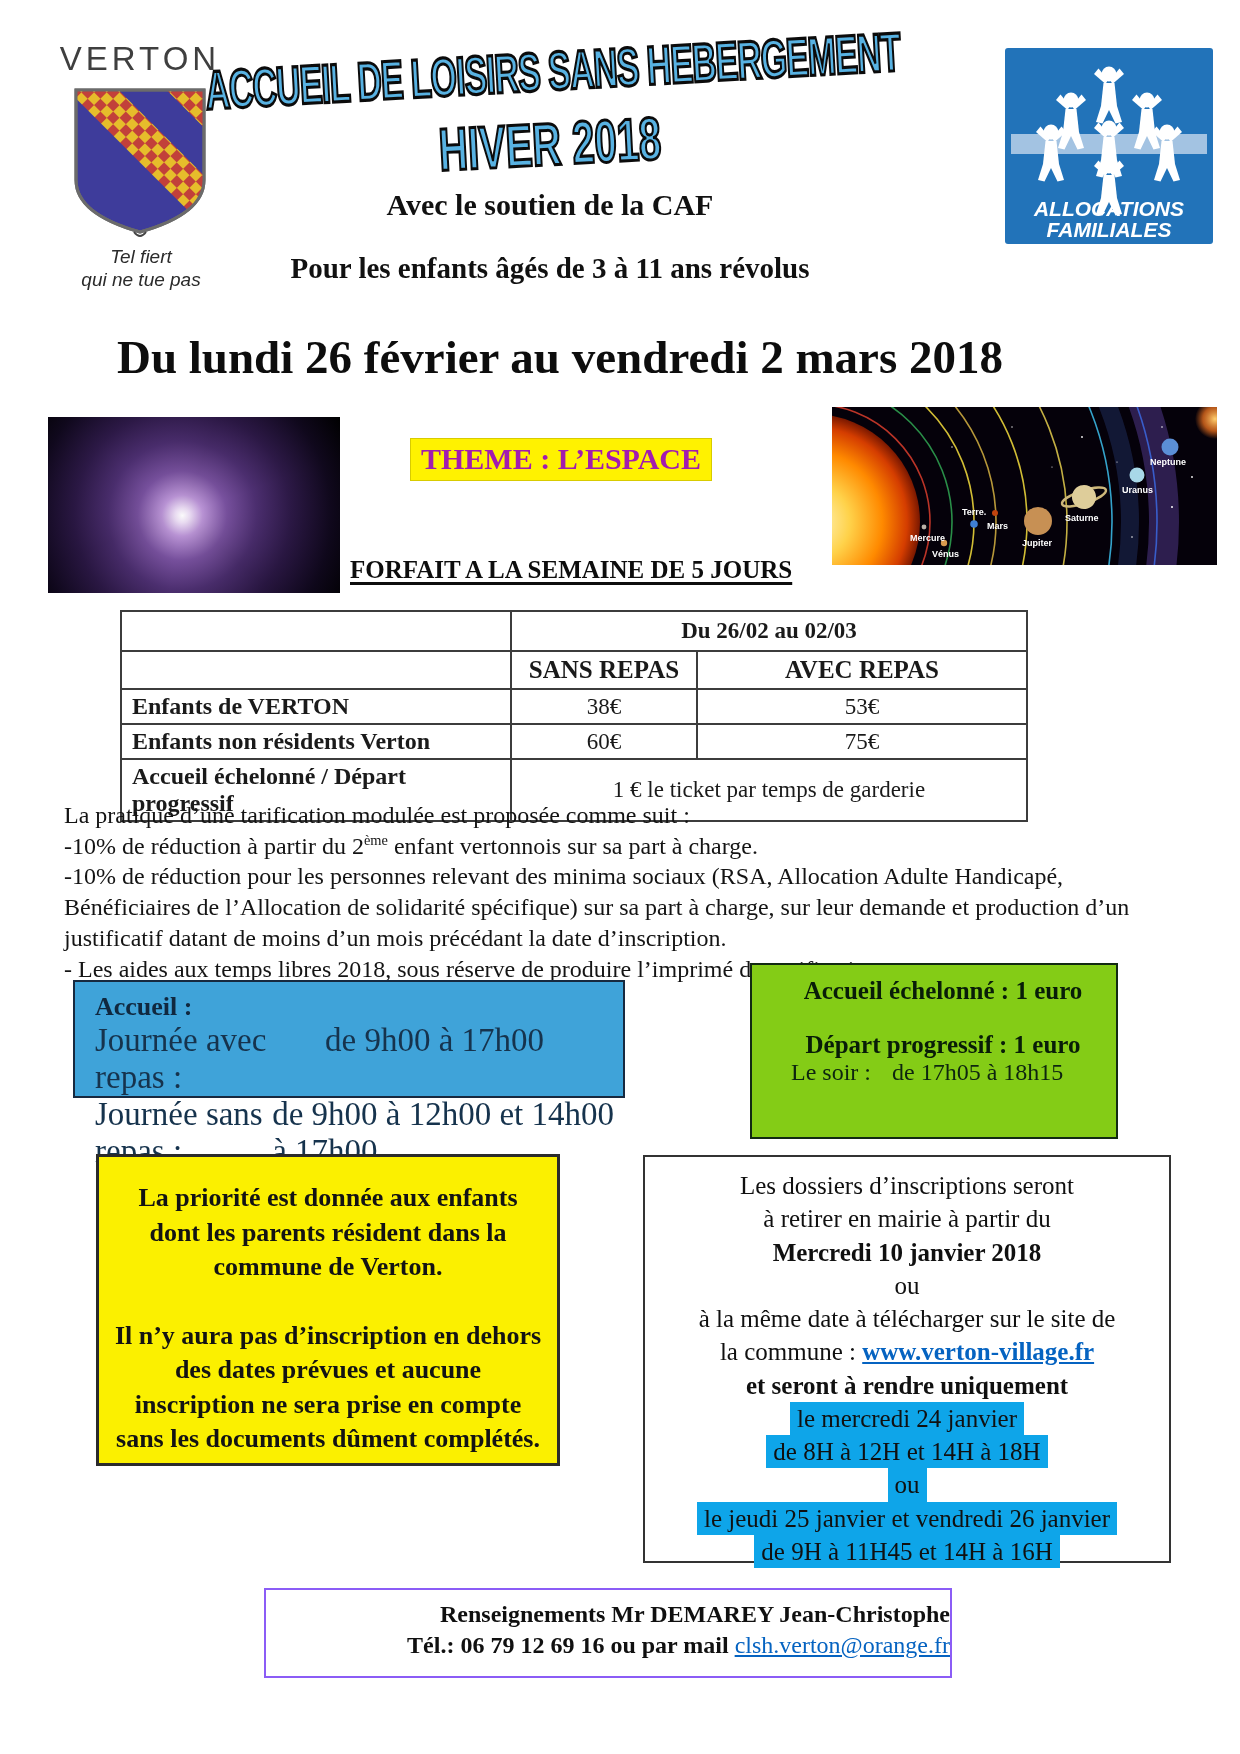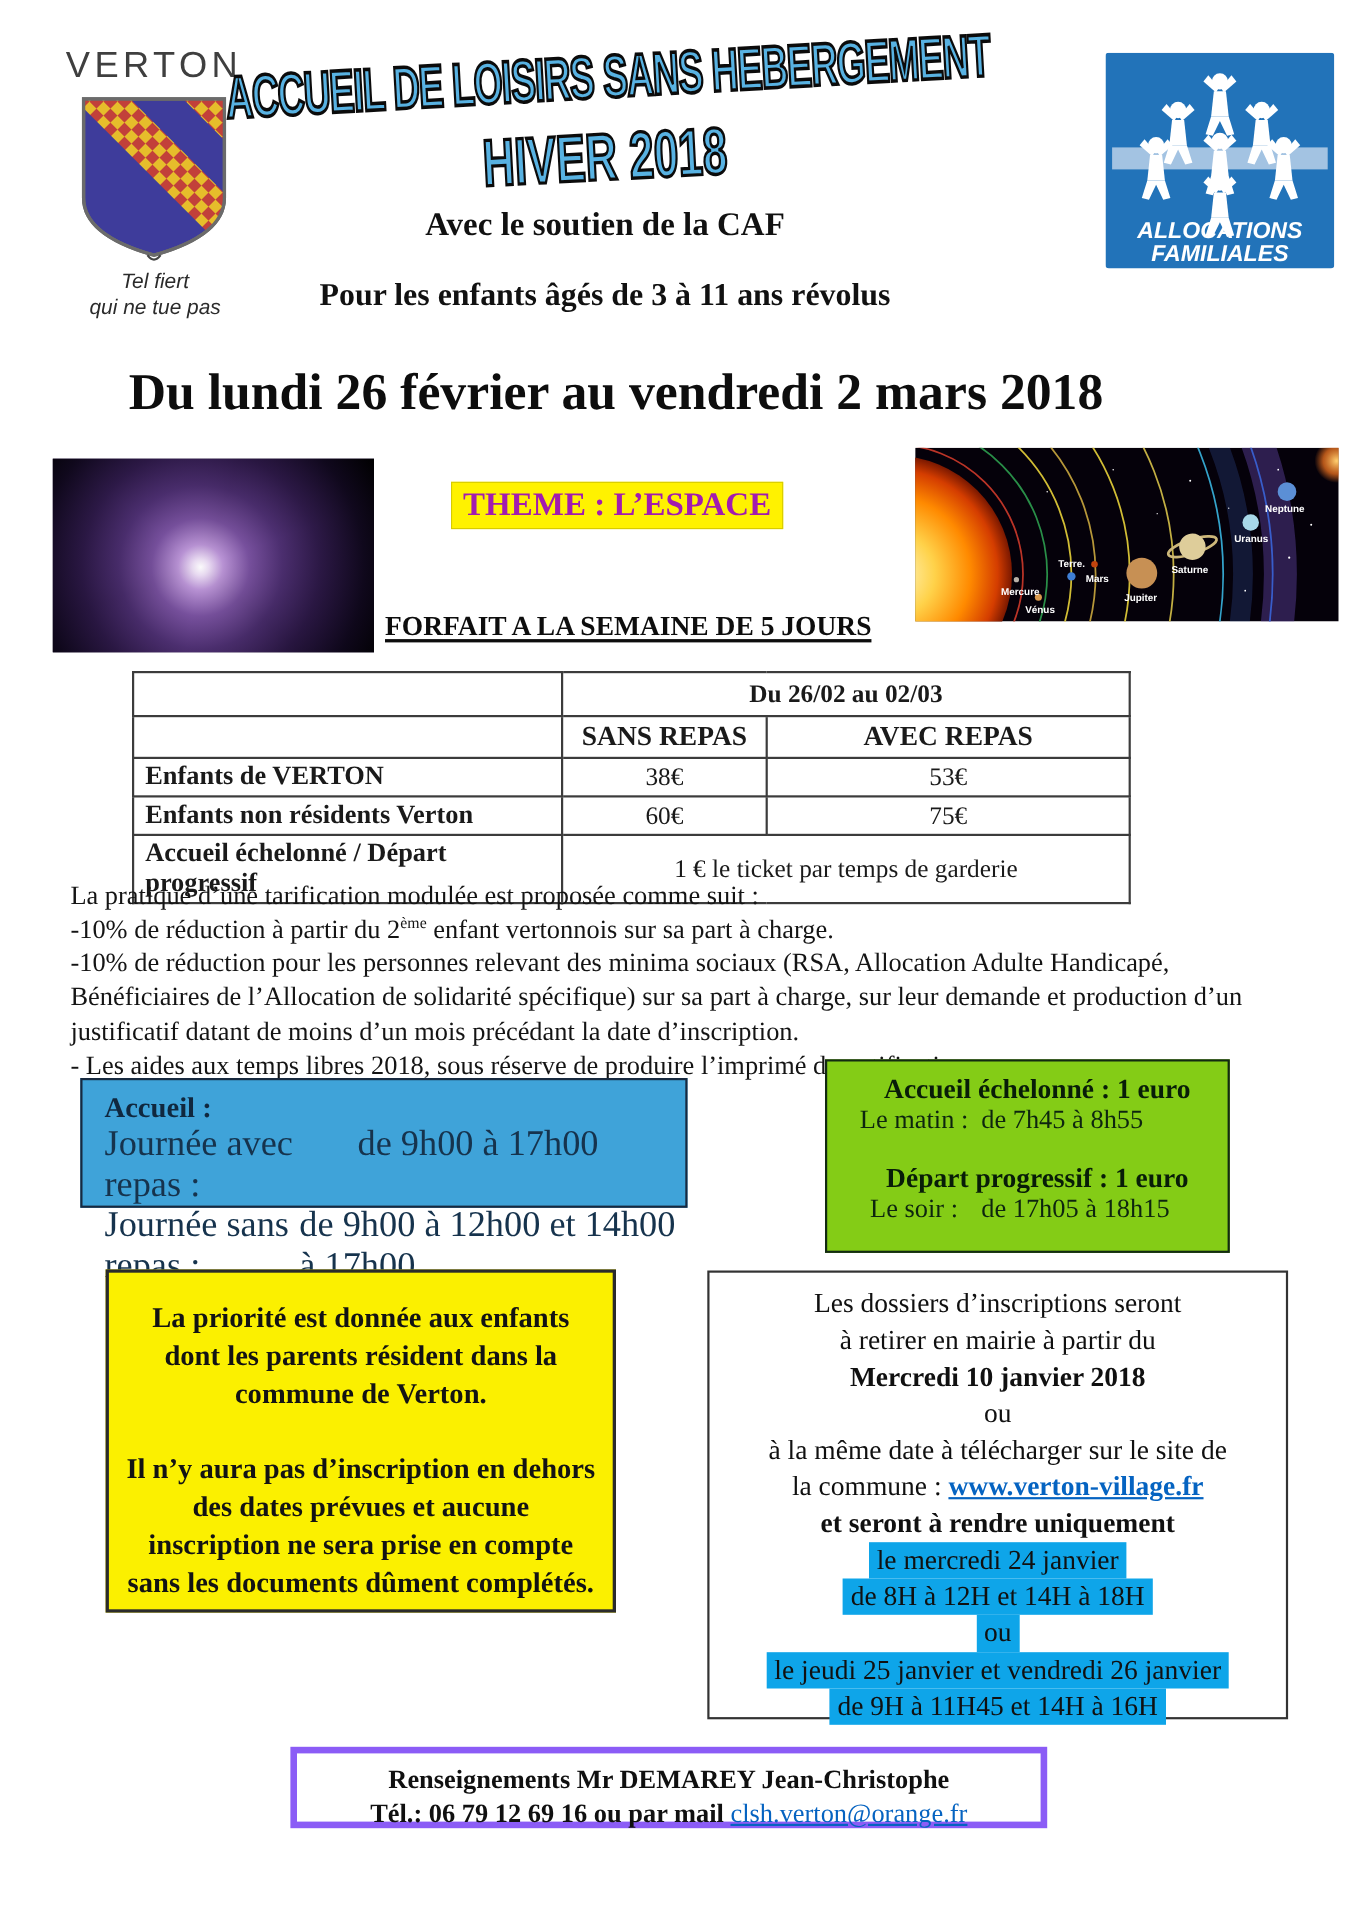--- a/index.html
+++ b/index.html
@@ -84,22 +84,22 @@
     text-align:center;font-weight:bold;font-size:26px;line-height:1.33;color:#131313;}
   .priority-box .p-gap{height:34px;}
 
   .dossier-box{position:absolute;left:643px;top:1155px;width:528px;height:408px;
     background:#fff;border:2px solid #333;box-sizing:border-box;padding:12px 6px 0 6px;
     text-align:center;font-size:25px;line-height:1.33;color:#101010;}
   .dos-bold{font-weight:bold;}
   .dos-hl{background:#0ea5e9;font-weight:normal;display:inline-block;padding:0 7px;}
   .site-link{color:#0563c1;font-weight:bold;text-decoration:underline;cursor:pointer;}
 
-  .contact-box{position:absolute;left:264px;top:1588px;width:688px;height:74px;
-    border:6px solid #8b5cf6;box-sizing:border-box;text-align:center;padding-top:9px;
+  .contact-box{position:absolute;left:264px;top:1588px;width:688px;height:90px;
+    border:2px solid #8b5cf6;box-sizing:border-box;text-align:right;padding-top:9px;
     font-weight:bold;font-size:24px;line-height:1.28;color:#101010;}
   .email-link{color:#0563c1;font-weight:normal;text-decoration:underline;cursor:pointer;}
 </style>
 </head>
 <body>
 
 <div class="page">
 
   <div class="crest-title">VERTON</div>
   <svg class="crest-svg" width="144" height="160" viewBox="0 0 144 160">
@@ -275,24 +275,20 @@
       <span>de 9h00 à 17h00</span>
     </div>
     <div class="acc-row">
       <span class="lbl">Journée sans repas :</span>
       <span>de 9h00 à 12h00 et 14h00 à 17h00</span>
     </div>
   </div>
 
   <div class="echelonne-box">
     <div class="bx-title">Accueil échelonné : 1 euro</div>
-    <div class="g-row">
-      <span class="lbl">Le matin :</span>
-      <span>de 7h45 à 8h55</span>
-    </div>
     <div class="g-gap"></div>
     <div class="bx-title">Départ progressif : 1 euro</div>
     <div class="g-row">
       <span class="lbl">Le soir :</span>
       <span>de 17h05 à 18h15</span>
     </div>
   </div>
 
   <div class="priority-box">
     <div>La priorité est donnée aux enfants dont les parents résident dans la commune de Verton.</div>

